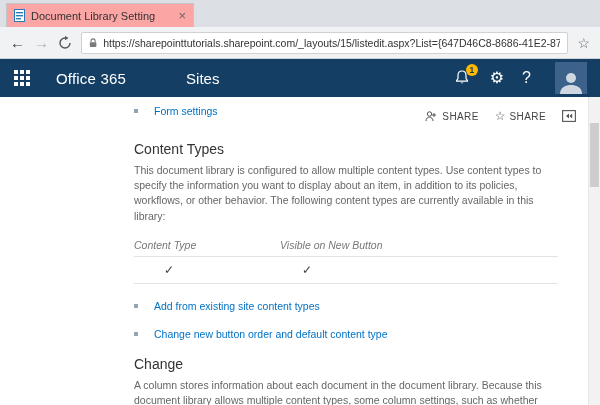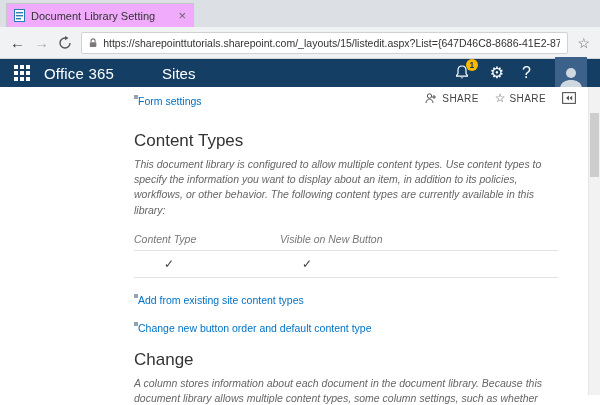--- a/index.html
+++ b/index.html
@@ -1,64 +1,64 @@
 <!DOCTYPE html>
 <html><head>
 <meta charset="utf-8">
 <style>
   * { box-sizing: border-box; margin: 0; padding: 0; }
   html,body { width:600px; height:405px; overflow:hidden; }
   body { font-family:"Liberation Sans", sans-serif; background:#fff; position:relative; }
 
   
   .titlebar { height:27px; background:#dcdfe3; display:flex; align-items:flex-end; padding-left:6px; }
-  .tab { height:24px; width:188px; background:#f0abfc; border:1px solid #c3c6c9; border-bottom:none;
+  .tab { height:24px; width:188px; background:#fca5a5; border:1px solid #c3c6c9; border-bottom:none;
          display:flex; align-items:center; gap:6px; padding:0 7px; font-size:11px; color:#333; }
   .tab-title { flex:1; white-space:nowrap; overflow:hidden; text-overflow:ellipsis; }
   .tab-close { color:#666; font-size:13px; line-height:1; cursor:default; }
 
   .toolbar { height:32px; background:#f1f2f4; border-bottom:1px solid #d0d3d6; display:flex; align-items:center; padding:0 10px; gap:9px; }
   .nav-btn { font-size:15px; color:#333; line-height:1; }
   .nav-btn.disabled { color:#a9adb2; }
   .url-box { flex:1; height:22px; background:#fff; border:1px solid #cfd2d5; border-radius:2px;
              display:flex; align-items:center; gap:6px; padding:0 7px; overflow:hidden; }
   .url-text { font-size:10.5px; color:#333; white-space:nowrap; overflow:hidden; }
   .tool-star { font-size:14px; color:#5f6368; }
 
   
-  .suitebar { height:28px; background:#143e63; display:flex; align-items:center; color:#fff; }
+  .suitebar { height:38px; background:#143e63; display:flex; align-items:center; color:#fff;gap:12px; }
   .waffle { width:44px; height:38px; display:flex; align-items:center; justify-content:center; }
   .waffle-grid { display:grid; grid-template-columns:repeat(3,4px); grid-template-rows:repeat(3,4px); gap:2px; }
   .waffle-grid i { background:#fff; display:block; }
   .brand { font-size:15px; font-weight:400; letter-spacing:.2px; }
   .suite-nav { font-size:15px; margin-left:48px; }
   .suite-right { margin-left:auto; display:flex; align-items:center; gap:18px; margin-right:10px; }
   .bell-wrap { position:relative; width:18px; height:18px; }
   .badge { position:absolute; top:-5px; right:-6px; width:12px; height:12px; border-radius:50%;
            background:#ffb900; color:#13395e; font-size:8.5px; font-weight:bold;
            display:flex; align-items:center; justify-content:center; }
   .suite-glyph { font-size:16px; color:#fff; line-height:1; }
   .avatar { width:32px; height:32px; background:#3c618a; margin-left:6px; margin-right:3px;
             display:flex; align-items:flex-end; justify-content:center; overflow:hidden; }
 
   
   .page { position:relative; height:308px; background:#fff; }
-  .actions-row { position:absolute; top:4px; right:24px; display:flex; align-items:center; gap:16px;
+  .actions-row { position:absolute; top:12px; right:24px; display:flex; align-items:center; gap:16px;
                  font-size:10px; color:#444; letter-spacing:.4px; }
   .action { display:flex; align-items:center; gap:4px; }
   .action .star { font-size:12px; color:#555; letter-spacing:0; }
 
   .content { position:absolute; left:134px; top:0; width:424px; }
-  .link-row { display:flex; align-items:flex-start; gap:0; margin-top:8px; }
+  .link-row { display:flex; align-items:center; gap:16px; margin-top:8px; }
   .bullet { width:4px; height:4px; background:#94a3b3; flex:0 0 auto; }
   a.sp-link { color:#0072c6; font-size:10.5px; text-decoration:none; }
 
-  h2.section { font-size:17px; font-weight:400; color:#333; margin:24px 0 6px; }
+  h2.section { font-size:14px; font-weight:400; color:#333; margin:24px 0 6px; }
   h2.section.cols { margin-top:16px; }
-  .desc { font-size:10.5px; color:#666; line-height:1.45; margin-bottom:12px;font-style:italic; }
+  .desc { font-size:10.5px; color:#666; line-height:1.45; margin-bottom:12px; }
 
   .tbl { width:100%; font-size:10.5px; }
   .tbl-row { display:grid; align-items:center; }
   .ct-grid { grid-template-columns:146px 158px auto; }
   .tbl-head { color:#777; border-bottom:1px solid #e3e3e3;font-style:italic; }
   .tbl-head .tbl-row { padding:3px 0 5px; }
   .tbl-body { border-bottom:1px solid #e3e3e3; }
   .ct-body .tbl-row { padding:6px 0; }
   .cell { color:#333; white-space:nowrap; }
   .check { font-size:12px; color:#444; }

